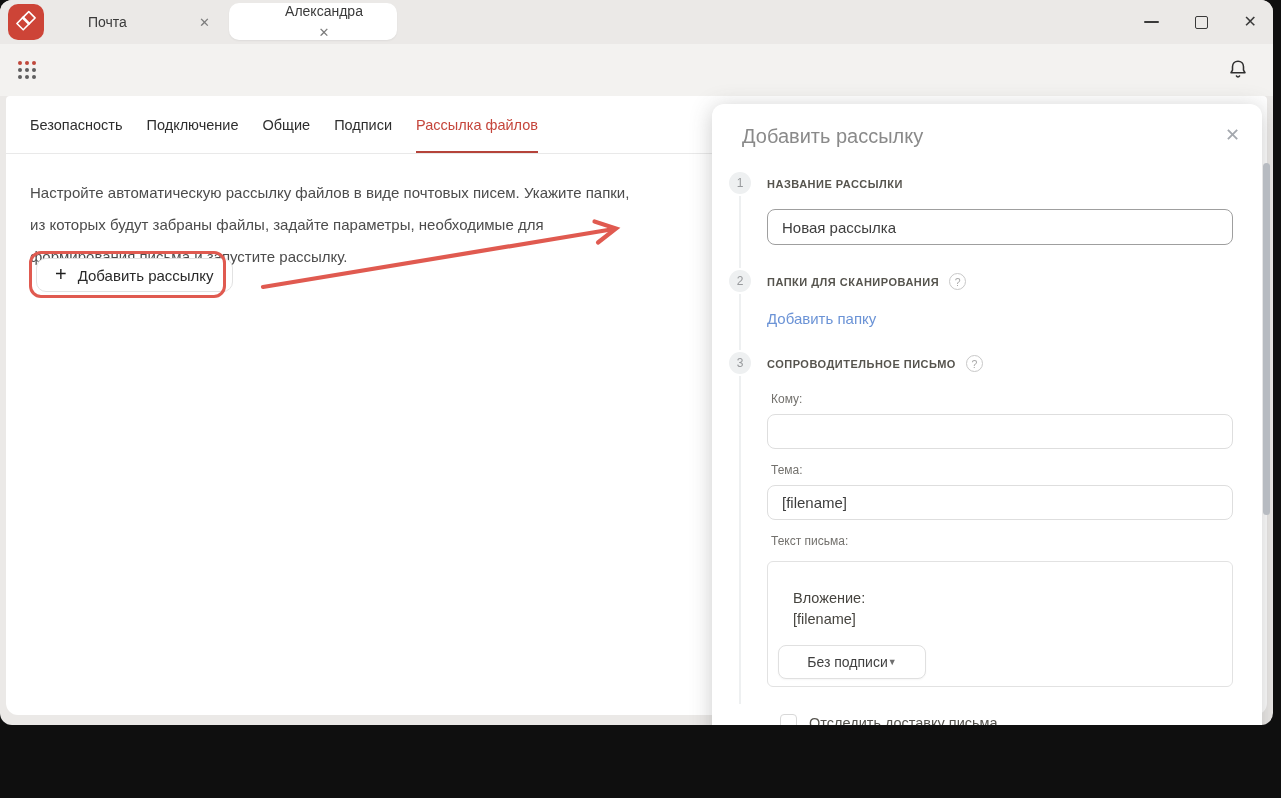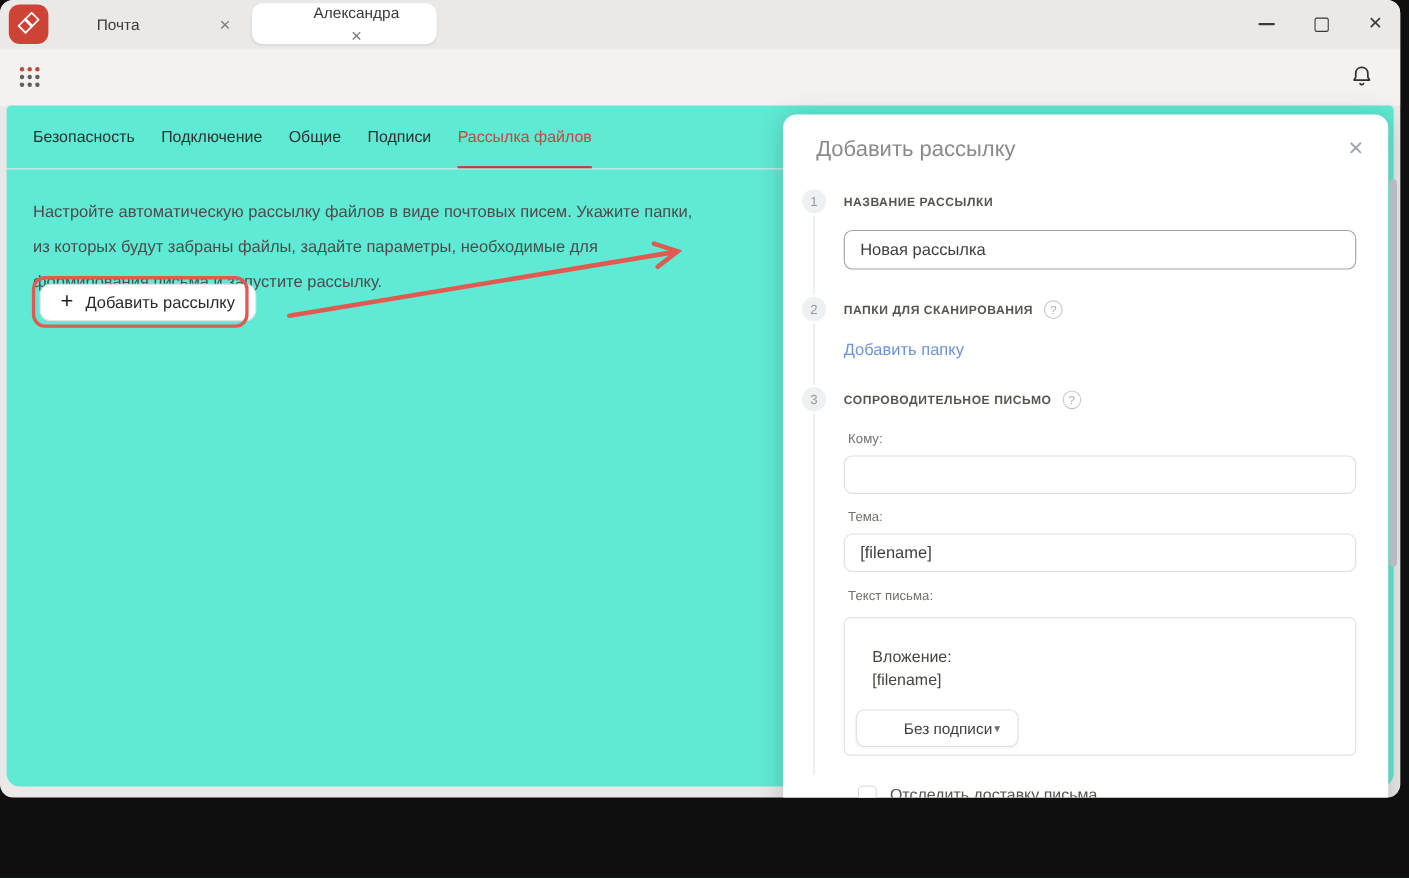--- a/index.html
+++ b/index.html
@@ -22,21 +22,21 @@
 
   
   .header { position:relative; height:52px; background:#f3f2f0; }
   .grid-icon { position:absolute; left:18px; top:17px; display:grid; grid-template-columns:repeat(3,4px); grid-template-rows:repeat(3,4px); gap:3px; }
   .grid-icon i { width:4px; height:4px; border-radius:50%; background:#5f5f5f; }
   .grid-icon i.red { background:#c0483c; }
   .header-title { position:absolute; left:48px; top:0; height:52px; display:flex; align-items:center; font-size:17.5px; color:#2e2e2e; }
   .bell { position:absolute; right:24px; top:14px; }
 
   
-  .content { position:absolute; left:6px; right:6px; top:96px; bottom:10px; background:#5eead4; border-radius:4px 4px 12px 12px; }
+  .content { position:absolute; left:6px; right:6px; top:96px; bottom:10px; background:#ffffff; border-radius:4px 4px 12px 12px; }
 
   .left-pane { position:absolute; left:0; top:0; width:706px; height:100%; }
   .tabs-row { display:flex; align-items:stretch; gap:24px; height:58px; padding:0 0 0 24px; border-bottom:1px solid #e9e9e9; }
   .settings-tab { display:flex; align-items:center; font-size:14.5px; color:#2f2f2f; cursor:default; border-bottom:2.5px solid transparent; padding-top:2px; }
   .settings-tab.active { color:#c5463c; border-bottom-color:#b5433a; }
   .description { margin:23px 0 0 24px; width:604px; font-size:15px; line-height:32px; color:#4c4c4c; }
 
   .add-btn { position:absolute; left:30px; top:162px; height:34px; display:flex; align-items:center; gap:11px; padding:0 18px; background:#fff; border:1px solid #e2e2e2; border-radius:10px; cursor:pointer; }
   .add-btn .plus { font-size:20px; font-weight:300; color:#1f1f1f; line-height:1; margin-top:-2px; }
   .add-btn .lbl { font-size:15px; color:#2a2a2a; }
@@ -54,21 +54,21 @@
   .step-label { font-size:11px; font-weight:bold; letter-spacing:0.5px; color:#56544e; }
   .help-icon { width:17px; height:17px; border:1.5px solid #c8c8c8; border-radius:50%; display:flex; align-items:center; justify-content:center; font-size:10.5px; color:#a8a8a8; cursor:pointer; }
 
   .p-input { position:absolute; left:55px; width:466px; height:36px; border:1px solid #dedede; border-radius:8px; padding:0 14px; font-size:15px; color:#3e3e3e; font-family:"Liberation Sans",sans-serif; background:#fff; outline:none; }
   .p-input.strong { border-color:#9f9f9f; }
   .field-label { position:absolute; left:39px; font-size:12px; color:#73716d;margin-left:20px; }
   .link { position:absolute; left:55px; font-size:15px; color:#6b93d6; cursor:pointer; }
 
   .textarea-box { position:absolute; left:55px; top:457px; width:466px; height:126px; border:1px solid #e2e2e2; border-radius:6px; }
   .textarea-text { position:absolute; left:25px; top:26px; font-size:14.5px; line-height:21px; color:#46443f; }
-  .sig-dropdown { position:absolute; left:10px; top:83px; width:148px; height:34px; background:#fff; border:1px solid #e0e0e0; border-radius:8px; display:flex; align-items:center; justify-content:flex-end; padding:0 14px; cursor:pointer; box-shadow:0 1px 2px rgba(0,0,0,0.04); }
+  .sig-dropdown { position:absolute; left:10px; top:83px; width:148px; height:34px; background:#fff; border:1px solid #e0e0e0; border-radius:8px; display:flex; align-items:center; justify-content:center; padding:0 14px; cursor:pointer; box-shadow:0 1px 2px rgba(0,0,0,0.04); }
   .sig-dropdown .sd-lbl { font-size:14px; color:#3f3f3f; }
   .sig-dropdown .sd-caret { font-size:9px; color:#6f6f6f; }
 
   .checkbox-row { position:absolute; left:68px; top:610px; display:flex; align-items:center; gap:12px; }
   .checkbox { width:17px; height:17px; border:1.5px solid #d8d8d8; border-radius:4px; background:#fff; cursor:pointer; }
   .checkbox-label { font-size:14.5px; color:#55534e; }
 
   .panel-footer { position:absolute; left:0; right:0; bottom:0; height:47px; border-top:1px solid #ececec; display:flex; align-items:center; justify-content:flex-end; gap:12px; padding-right:18px; }
   .btn-cancel { height:34px; padding:0 16px; background:#fff; border:1px solid #e6e6e6; border-radius:8px; font-size:14px; color:#8b8b8b; cursor:pointer; font-family:"Liberation Sans",sans-serif; }
   .btn-save { height:36px; padding:0 17px; background:#cb4335; border:none; border-radius:8px; font-size:14px; font-weight:600; color:#ffffff; cursor:pointer; font-family:"Liberation Sans",sans-serif; }

